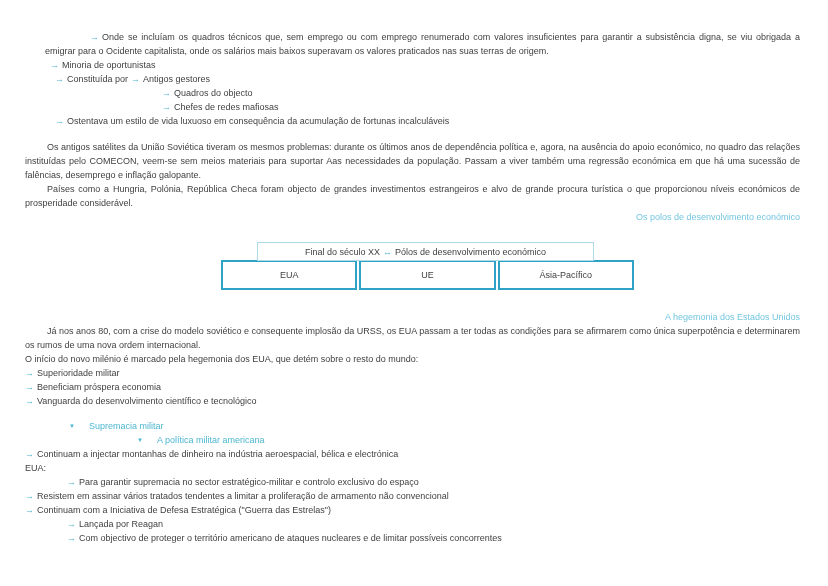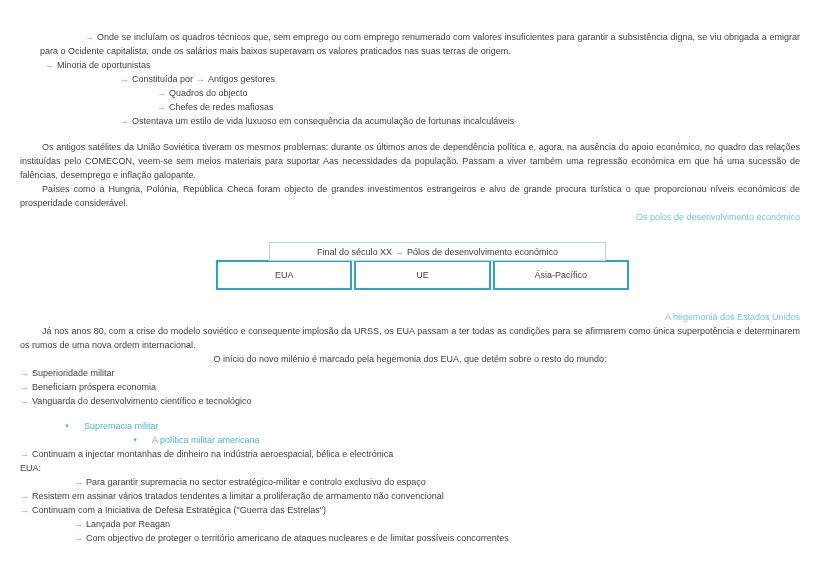--- a/index.html
+++ b/index.html
@@ -2,45 +2,45 @@
 <html><head>
 <meta charset="utf-8">
 <style>
   html,body{margin:0;padding:0;background:#ffffff;}
   body{
     width:828px;height:586px;overflow:hidden;
     font-family:"Liberation Sans",sans-serif;
     font-size:9px;line-height:14px;color:#3f3f3f;
     -webkit-font-smoothing:antialiased;
   }
-  .page{padding:30px 28px 0 20px;}
+  .page{padding:30px 28px 0 25px;}
   .line{white-space:nowrap;}
-  .wrap{white-space:normal;text-align:center;}
+  .wrap{white-space:normal;}
   .j{text-align:justify;}
   .arrow{color:#55b4cf;margin-right:3px;}
   .arrow2{color:#55b4cf;margin:0 3px;}
   
   .ind-item1{margin-left:20px;text-indent:45px;}
   .ind-minoria{margin-left:25px;}
-  .ind-const{margin-left:100px;}
+  .ind-const{margin-left:30px;}
   .ind-sub{margin-left:137px;}
   .p-indent{text-indent:22px;margin-top:0;}
   .gap12{margin-top:12px;}
   .gap20{margin-top:16px;}
   .gap11{margin-top:11px;}
   .heading-right{text-align:right;color:#74c6e0;}
   .tri-item{color:#4db7d0;}
   .tri{font-size:6px;color:#4db7d0;margin-right:14px;vertical-align:1px;}
   .tri-l1{margin-left:44px;}
   .tri-l2{margin-left:112px;}
-  .mil-sub{margin-left:54px;}
+  .mil-sub{margin-left:42px;}
   
   .diagram{position:relative;height:52px;margin-top:18px;}
   .diag-header{
-    position:absolute;left:249px;top:0;width:335px;height:17px;
+    position:absolute;left:232px;top:0;width:335px;height:17px;
     border:1px solid #aed9e6;display:flex;align-items:center;justify-content:center;
     background:#fff;z-index:2;
   }
   .diag-row{
     position:absolute;left:196px;top:18px;width:413px;height:30px;
     display:flex;gap:2px;z-index:1;
   }
   .diag-box{
     flex:1;border:2px solid #2fa3c6;display:flex;align-items:center;justify-content:center;
     background:#fff;

